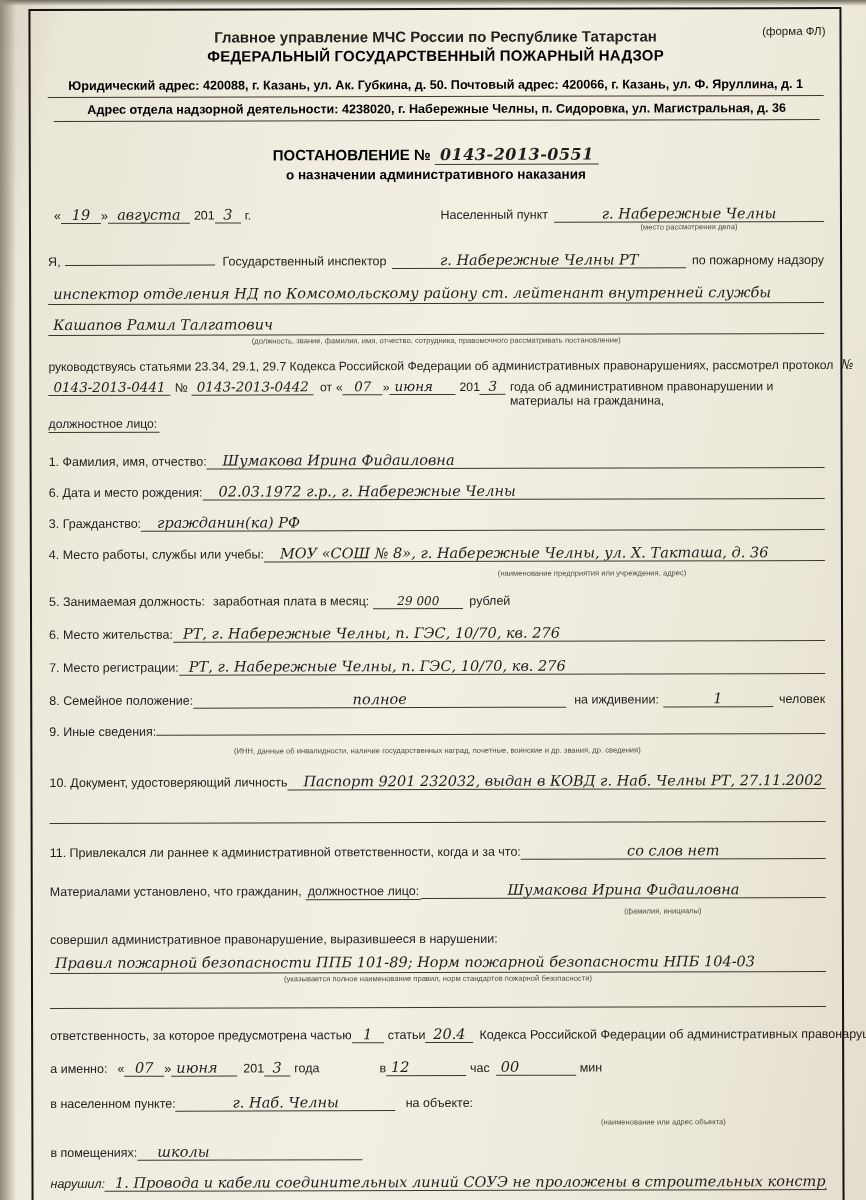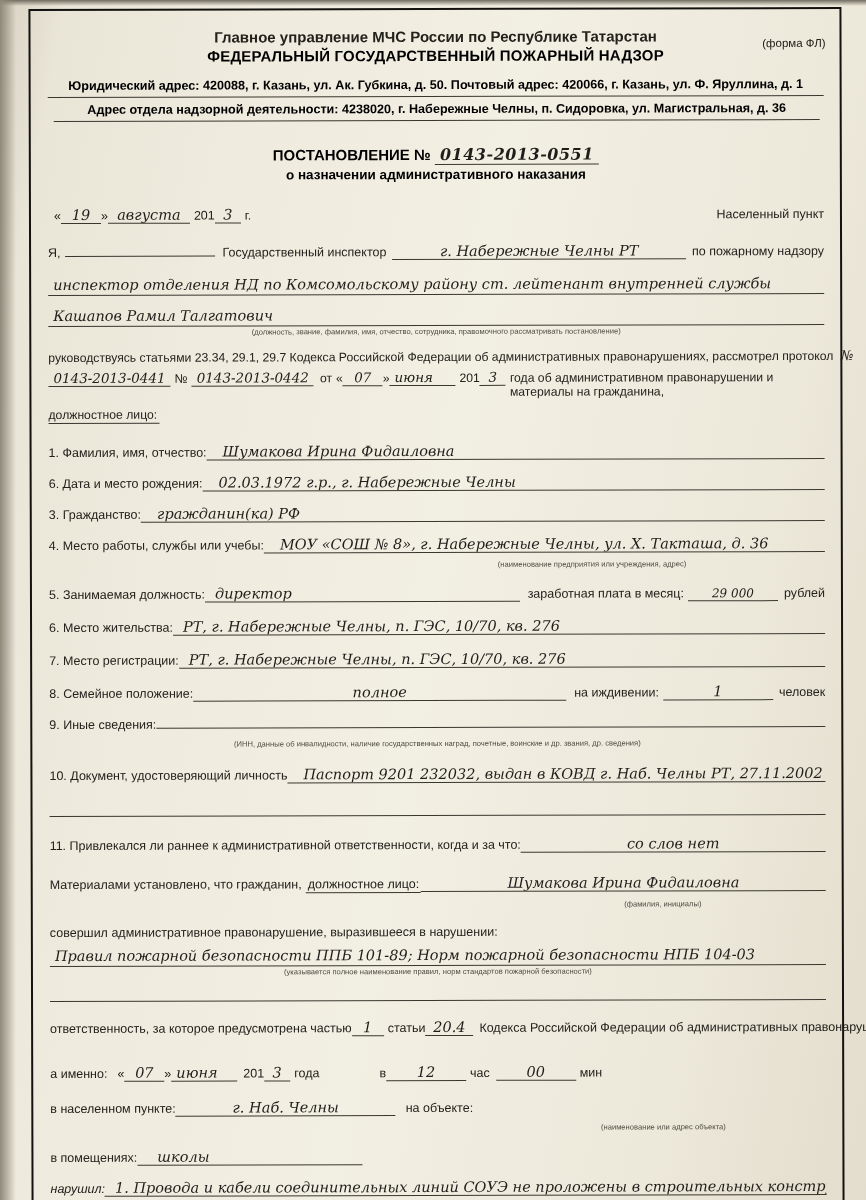--- a/index.html
+++ b/index.html
@@ -15,21 +15,21 @@
   .edge-top{position:absolute;left:0;top:0;width:100%;height:6px;
     background:linear-gradient(#716c60,rgba(120,115,105,0));}
   .edge-left{position:absolute;left:0;top:0;width:16px;height:100%;
     background:linear-gradient(90deg,#8e8979,rgba(150,145,135,0));}
   .frame{
     position:absolute;left:30px;top:8px;width:813px;height:1198px;
     border:2px solid #14120f;box-sizing:border-box;
     padding:10px 16px 0 17px;
     transform:rotate(-0.15deg);
   }
-  .formtag{position:absolute;right:14px;top:28px;font-size:11.5px;color:#23211c;}
+  .formtag{position:absolute;right:14px;top:16px;font-size:11.5px;color:#23211c;}
   .c{text-align:center;}
   .b{font-weight:bold;}
   .it{font-style:italic;}
   .block{display:block;}
   .lbl{font-size:12.5px;color:#23211c;white-space:nowrap;}
   .hw{font-family:"DejaVu Serif",serif;font-style:italic;font-size:14.5px;color:#201e1a;white-space:nowrap;}
   .hwb{font-weight:bold;}
   .hw16{font-size:12px;}
   .u{border-bottom:1.4px solid #3a372f;padding:0 5px;}
   .row{display:flex;align-items:baseline;}
@@ -48,21 +48,21 @@
   .mt20{margin-top:20px;}.mt22{margin-top:22px;}.mt24{margin-top:24px;}
   .ml4{margin-left:4px;}.ml6{margin-left:6px;}.ml8{margin-left:8px;}.ml10{margin-left:10px;}
   .pl10{padding-left:10px;}.pl16{padding-left:16px;}
   .pb2{padding-bottom:2px;}
   .w16{width:16px;flex:0 0 auto;text-align:center;}
   .w22{width:22px;flex:0 0 auto;text-align:center;}
   .w30{width:30px;flex:0 0 auto;text-align:center;}
   .w38{width:38px;flex:0 0 auto;text-align:center;}
   .w56{width:56px;flex:0 0 auto;text-align:left;}
   .w60{width:60px;flex:0 0 auto;}
-  .w70{width:70px;flex:0 0 auto;text-align:center;margin-top:12px;}
+  .w70{width:70px;flex:0 0 auto;}
   .w72{width:72px;flex:0 0 auto;text-align:center;}
   .w90{width:90px;flex:0 0 auto;text-align:center;}
   .w110{width:110px;flex:0 0 auto;text-align:center;}
   .w150{width:150px;flex:0 0 auto;}
   .w200{width:200px;flex:0 0 auto;text-align:center;}
   .w210{width:210px;flex:0 0 auto;text-align:center;}
   .w270{width:270px;flex:0 0 auto;}
   .col{display:inline-flex;flex-direction:column;}
   .pre{font-size:12.2px;color:#23211c;}
   .pre .hw{font-size:13.5px;}
@@ -98,20 +98,24 @@
     <div class="row mt24">
       <span class="lbl ml6">«</span>
       <span class="hw u w30">19</span>
       <span class="lbl">»</span>
       <span class="hw u w72">августа</span>
       <span class="lbl ml4">201</span>
       <span class="hw u w16">3</span>
       <span class="lbl ml4">г.</span>
       <span class="grow"></span>
       <span class="lbl">Населенный пункт</span>
+      <span class="col w270 ml6">
+        <span class="hw u c block">г. Набережные Челны</span>
+        <span class="note c block">(место рассмотрения дела)</span>
+      </span>
     </div>
 
     
     <div class="row mt20">
       <span class="lbl">Я,</span>
       <span class="fill w150 ml4"></span>
       <span class="lbl ml8">Государственный инспектор</span>
       <span class="hw u grow c ml6">г. Набережные Челны РТ</span>
       <span class="lbl ml6">по пожарному надзору</span>
     </div>
@@ -158,21 +162,20 @@
     <div class="row mt14">
       <span class="lbl">4. Место работы, службы или учебы:</span>
       <span class="fill grow hw pl16">МОУ «СОШ № 8», г. Набережные Челны, ул. Х. Такташа, д. 36</span>
     </div>
     <div class="noteoff1">
       <span class="note">(наименование предприятия или учреждения, адрес)</span>
     </div>
 
     <div class="row mt14">
       <span class="lbl">5. Занимаемая должность:</span>
-      <span class="fill grow hw pl10">директор</span>
       <span class="lbl ml8">заработная плата в месяц:</span>
       <span class="fill w90 hw hw16 c ml4">29 000</span>
       <span class="lbl ml6">рублей</span>
     </div>
 
     <div class="row mt16">
       <span class="lbl">6. Место жительства:</span>
       <span class="fill grow hw pl10">РТ, г. Набережные Челны, п. ГЭС, 10/70, кв. 276</span>
     </div>
 

